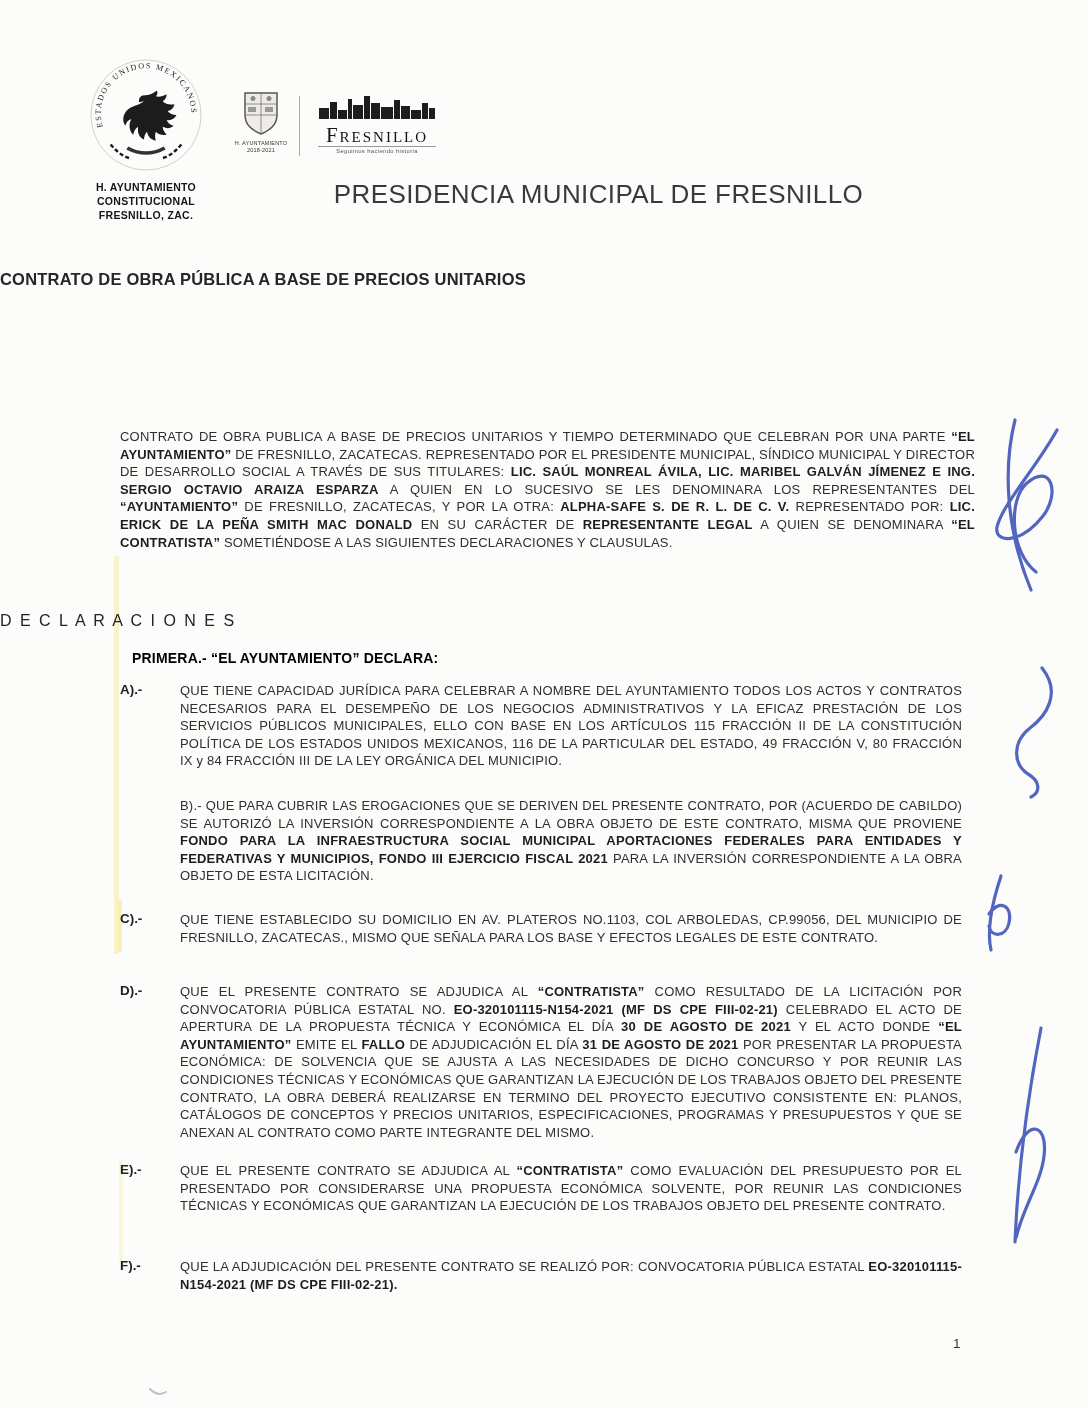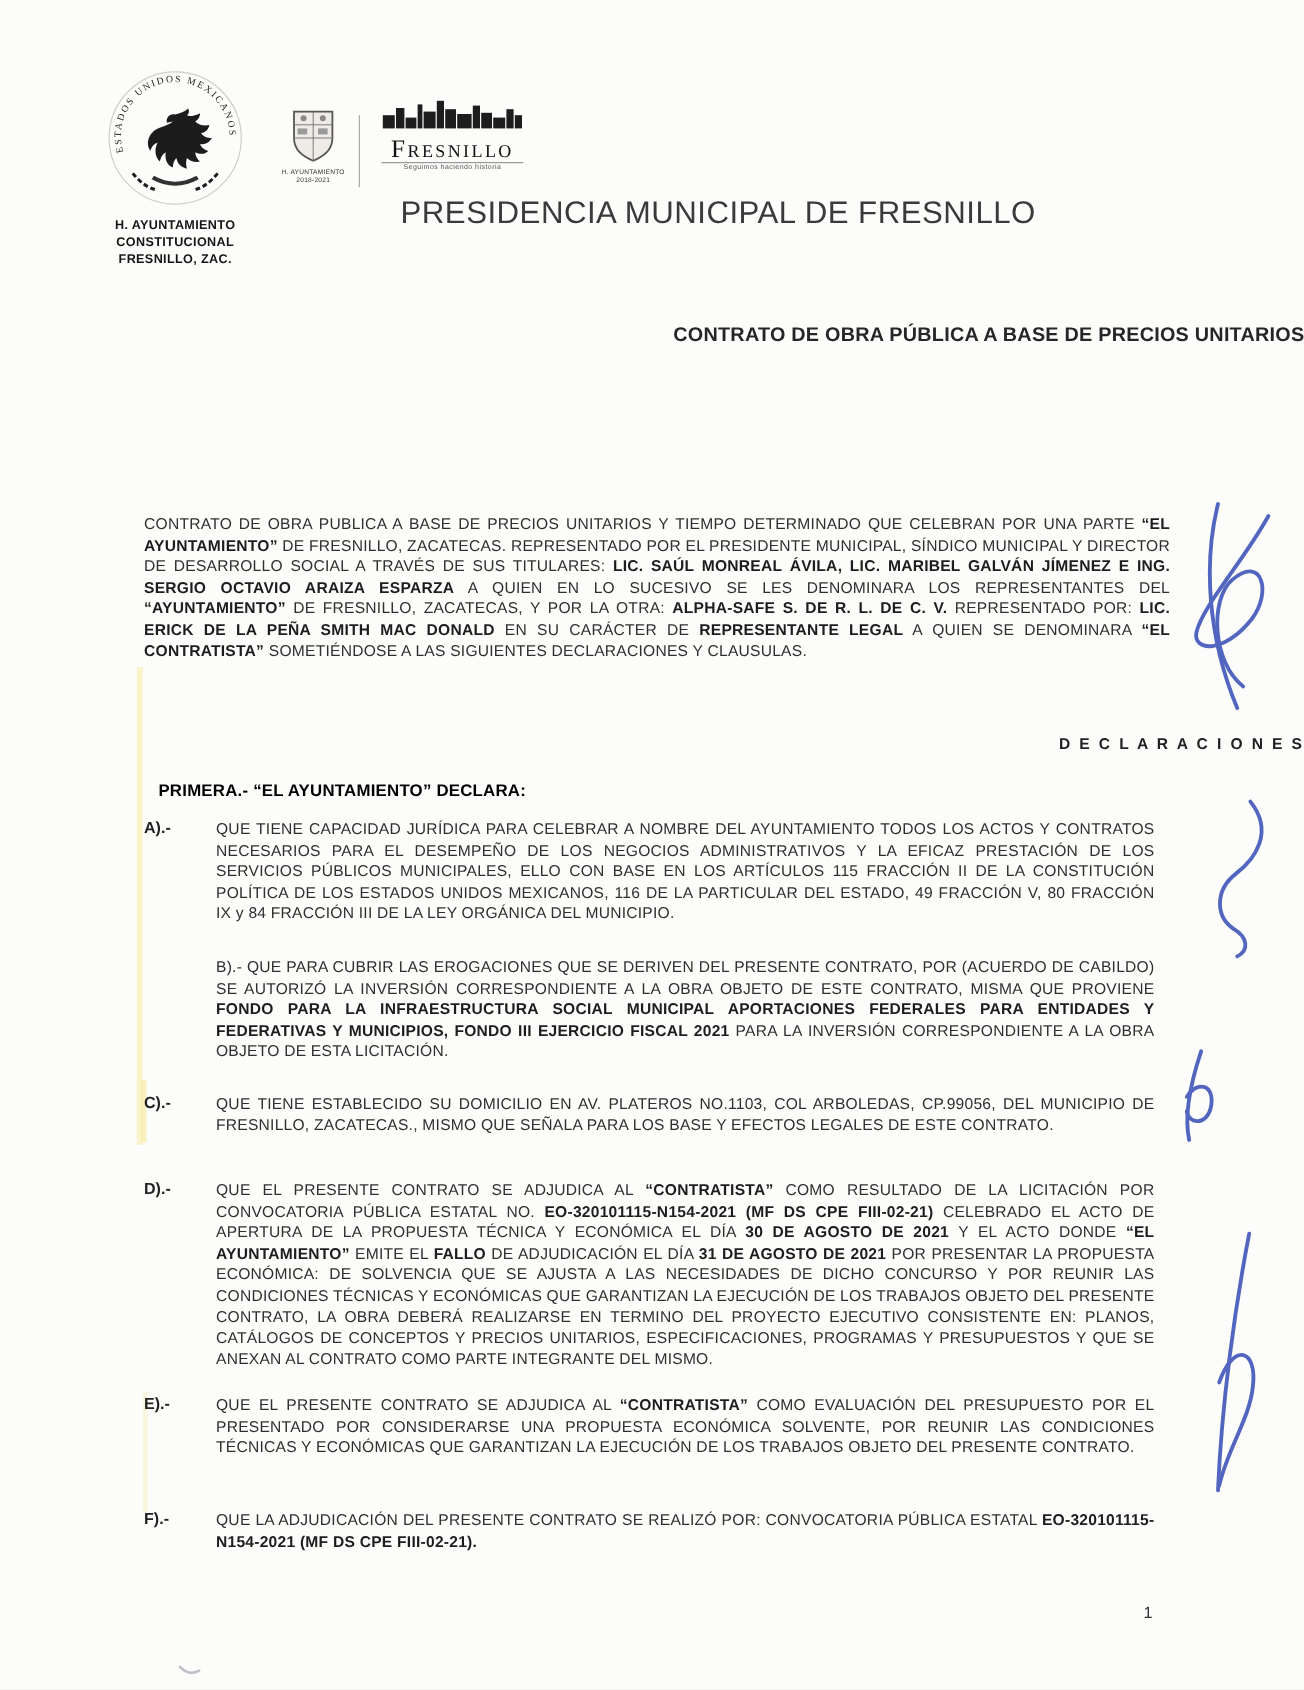--- a/index.html
+++ b/index.html
@@ -7,37 +7,37 @@
   body { font-family:"Liberation Sans", sans-serif; background:#e9e9e9; }
   .page { position:relative; width:1087px; height:1408px; background:#fcfcfa; color:#2d2d2d; overflow:hidden; }
   .abs { position:absolute; }
 
   
   .coat-area { left:80px; top:56px; width:132px; text-align:center; }
   .seal-caption { margin-top:4px; font-size:10.5px; font-weight:bold; line-height:14px; color:#161616; letter-spacing:.3px; }
   .shield-block { left:230px; top:90px; width:62px; text-align:center; }
   .shield-caption { font-size:5.5px; line-height:7px; color:#333; letter-spacing:.2px; }
   .logo-divider { left:299px; top:96px; width:1px; height:60px; background:#a9a9a9; }
-  .fresnillo-block { left:312px; top:82px; width:130px; text-align:center; }
+  .fresnillo-block { left:312px; top:94px; width:130px; text-align:center; }
   .fresnillo-wordmark { font-family:"Liberation Serif", serif; font-variant:small-caps; font-size:21px; letter-spacing:2px; color:#141414; line-height:22px; }
   .fresnillo-tagline { font-size:5.8px; color:#555; letter-spacing:.4px; border-top:1px solid #999; padding-top:1px; margin:0 6px; }
 
-  .head-center { left:150px; right:40px; text-align:center; }
+  .head-center { left:150px; right:40px; text-align:center;margin-top:17px; }
   .title { top:162px; font-size:26px; letter-spacing:.4px; color:#3a3a3a; font-weight:400; }
   .subtitle { top:220px; font-size:22.5px; font-weight:bold; letter-spacing:.4px; color:#1f1f1f; }
-  .full-center { left:0; right:0; text-align:right;margin-left:16px; }
+  .full-center { left:0; right:0; text-align:left; }
   .doctype { top:270px; font-size:16.5px; font-weight:bold; color:#262626; letter-spacing:.2px; }
   .cto-block { top:326px; font-size:14.5px; line-height:21px; color:#2a2a2a; }
   .bold { font-weight:bold; }
 
   
   .body-text { font-size:13px; line-height:17.6px; letter-spacing:.2px; text-align:justify; color:#2f2f2f; }
   .body-text b, .cto-block b { font-weight:bold; color:#1d1d1d; }
   .intro { left:120px; right:112px; top:428px; }
-  .decl-heading { top:612px; font-size:13px; font-weight:bold; letter-spacing:2px; color:#222; }
+  .decl-heading { top:612px; font-size:16px; font-weight:normal; letter-spacing:2px; color:#222; }
   .primera { left:132px; top:650px; font-size:14px; font-weight:bold; color:#000000; letter-spacing:.2px; }
 
   .clause { left:120px; right:125px; display:grid; grid-template-columns:60px 1fr; align-items:start; }
   .clause-label { font-weight:bold; font-size:13.4px; color:#222; }
   .clause-a { top:682px; }
   .clause-b { top:797px; }
   .clause-c { top:911px; }
   .clause-d { top:983px; }
   .clause-e { top:1162px; }
   .clause-f { top:1258px; }

